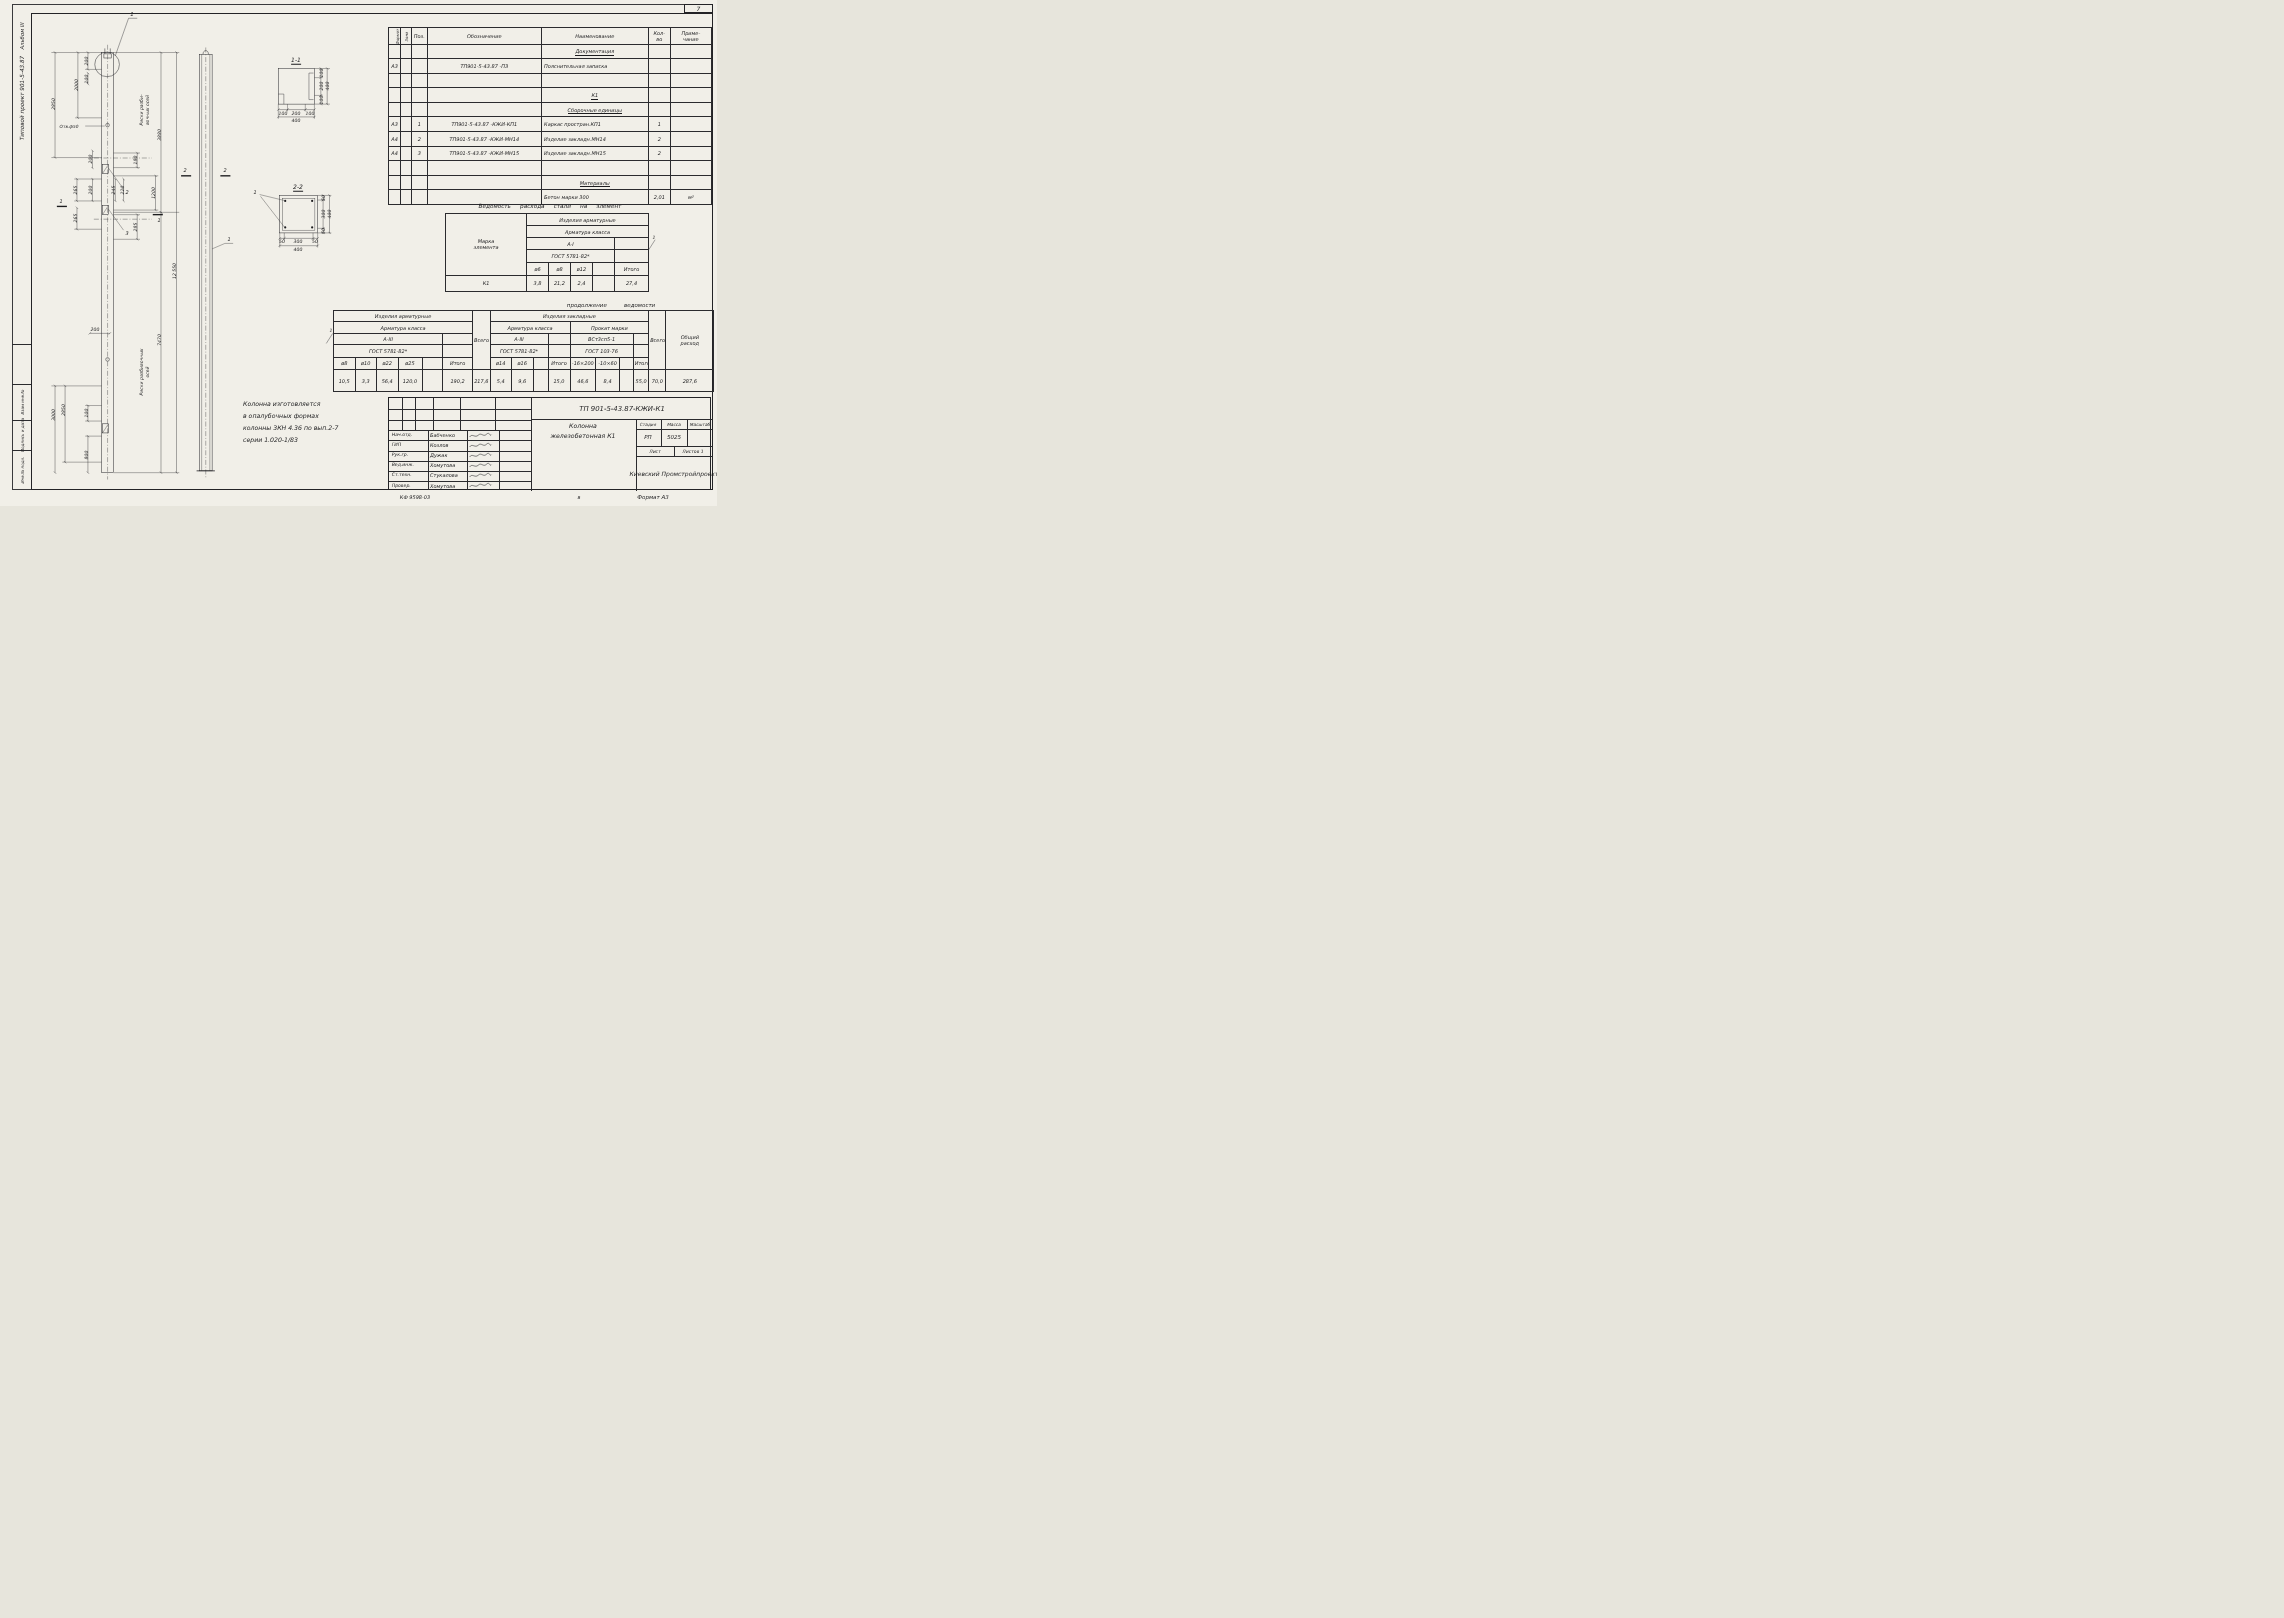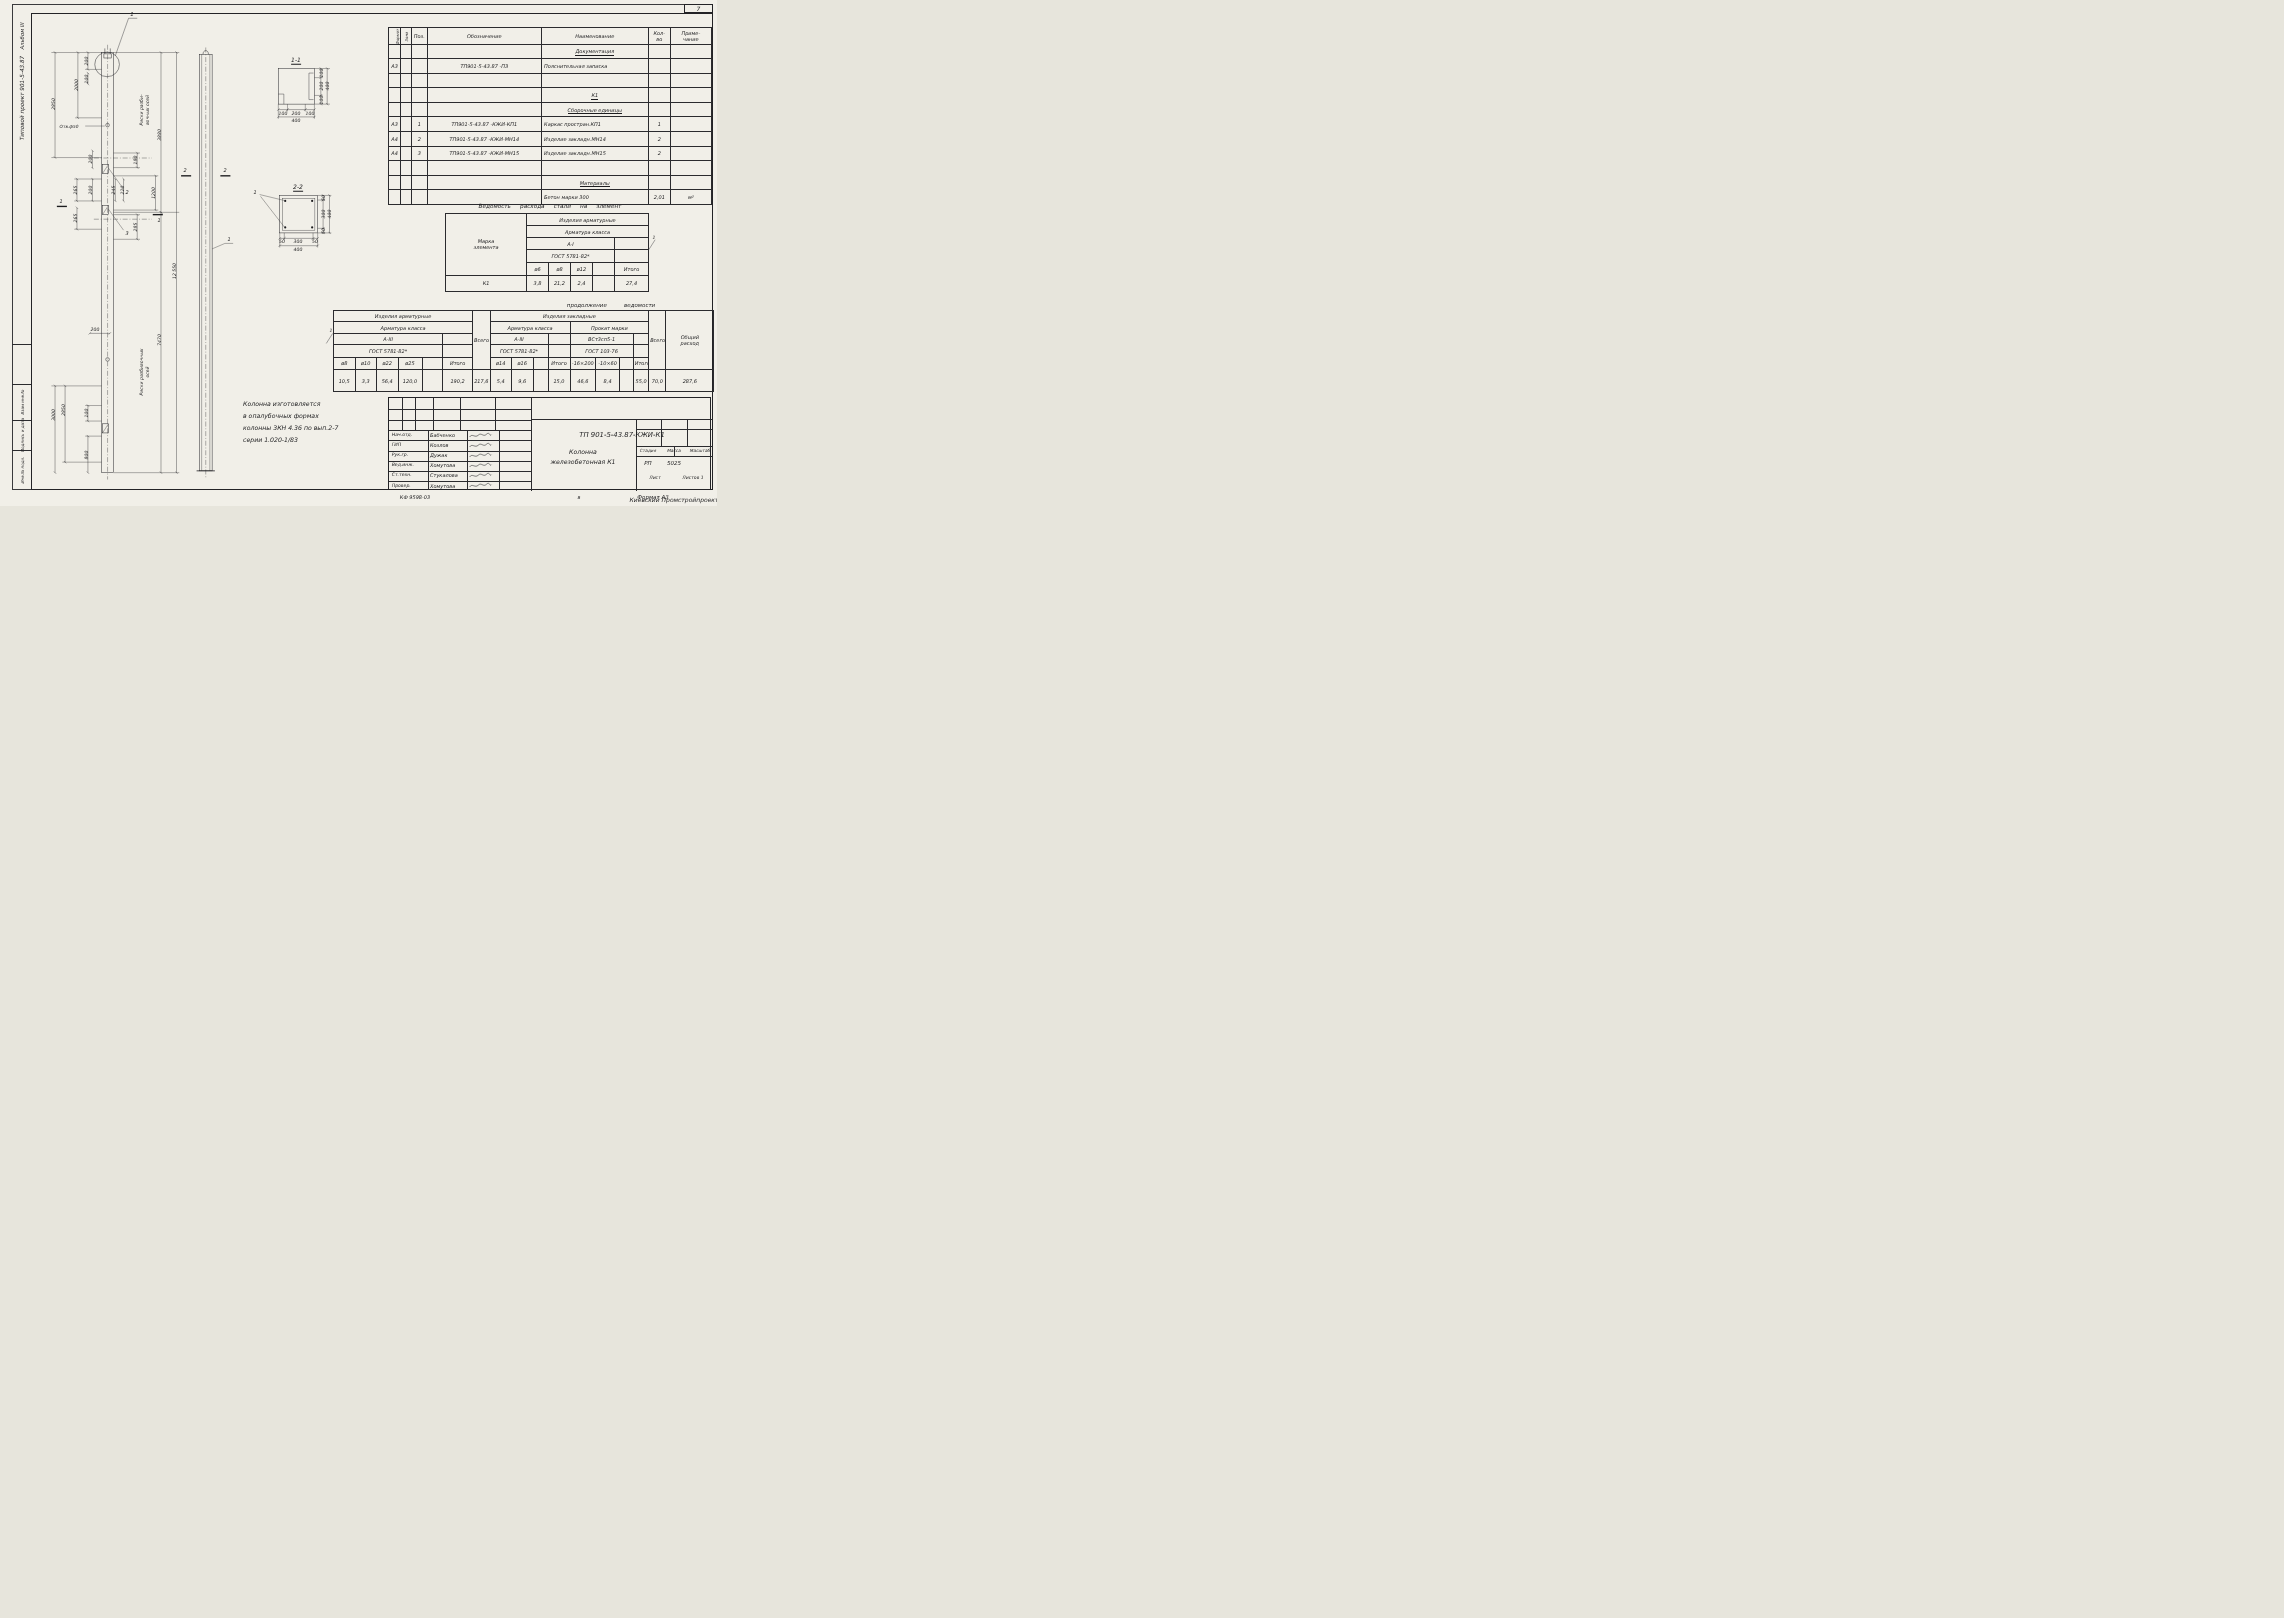--- a/index.html
+++ b/index.html
@@ -28,21 +28,21 @@
   .pre { white-space:pre-line; }
   .fs9 { font-size:3.9px; } .fs10 { font-size:4.6px; } .fs11 { font-size:5px; }
   .fs12 { font-size:5.5px; } .fs13 { font-size:6px; }
   .secu span { border-bottom:0.5px solid #1d1d1f; padding-bottom:0.5px; }
   .rot90 { display:inline-block; transform:rotate(-90deg); font-size:3.9px; white-space:nowrap; }
   .note { position:absolute; z-index:3; }
   .note div { font-size:6.2px; font-style:italic; line-height:12px; white-space:nowrap; }
   .tb { position:absolute; left:388px; top:397px; width:323px; height:93px; border:0.9px solid #232326; z-index:3; }
   .tb .h { position:absolute; height:0.5px; background:#2b2b2e; }
   .tb .v { position:absolute; width:0.5px; background:#2b2b2e; }
-  .tbc { position:absolute; transform:translate(-50%,-50%); white-space:nowrap; color:#1d1d1f;margin-top:26px; }
+  .tbc { position:absolute; transform:translate(-50%,-50%); white-space:nowrap; color:#1d1d1f; }
   .tbl { position:absolute; font-style:italic; white-space:nowrap; color:#1d1d1f; line-height:6.4px; }
   .sig { position:absolute; }
 </style>
 </head>
 <body>
 
 <div class="sheet">
 
   <svg class="lw" width="717" height="506" viewBox="0 0 1569 1108">
     <defs>

